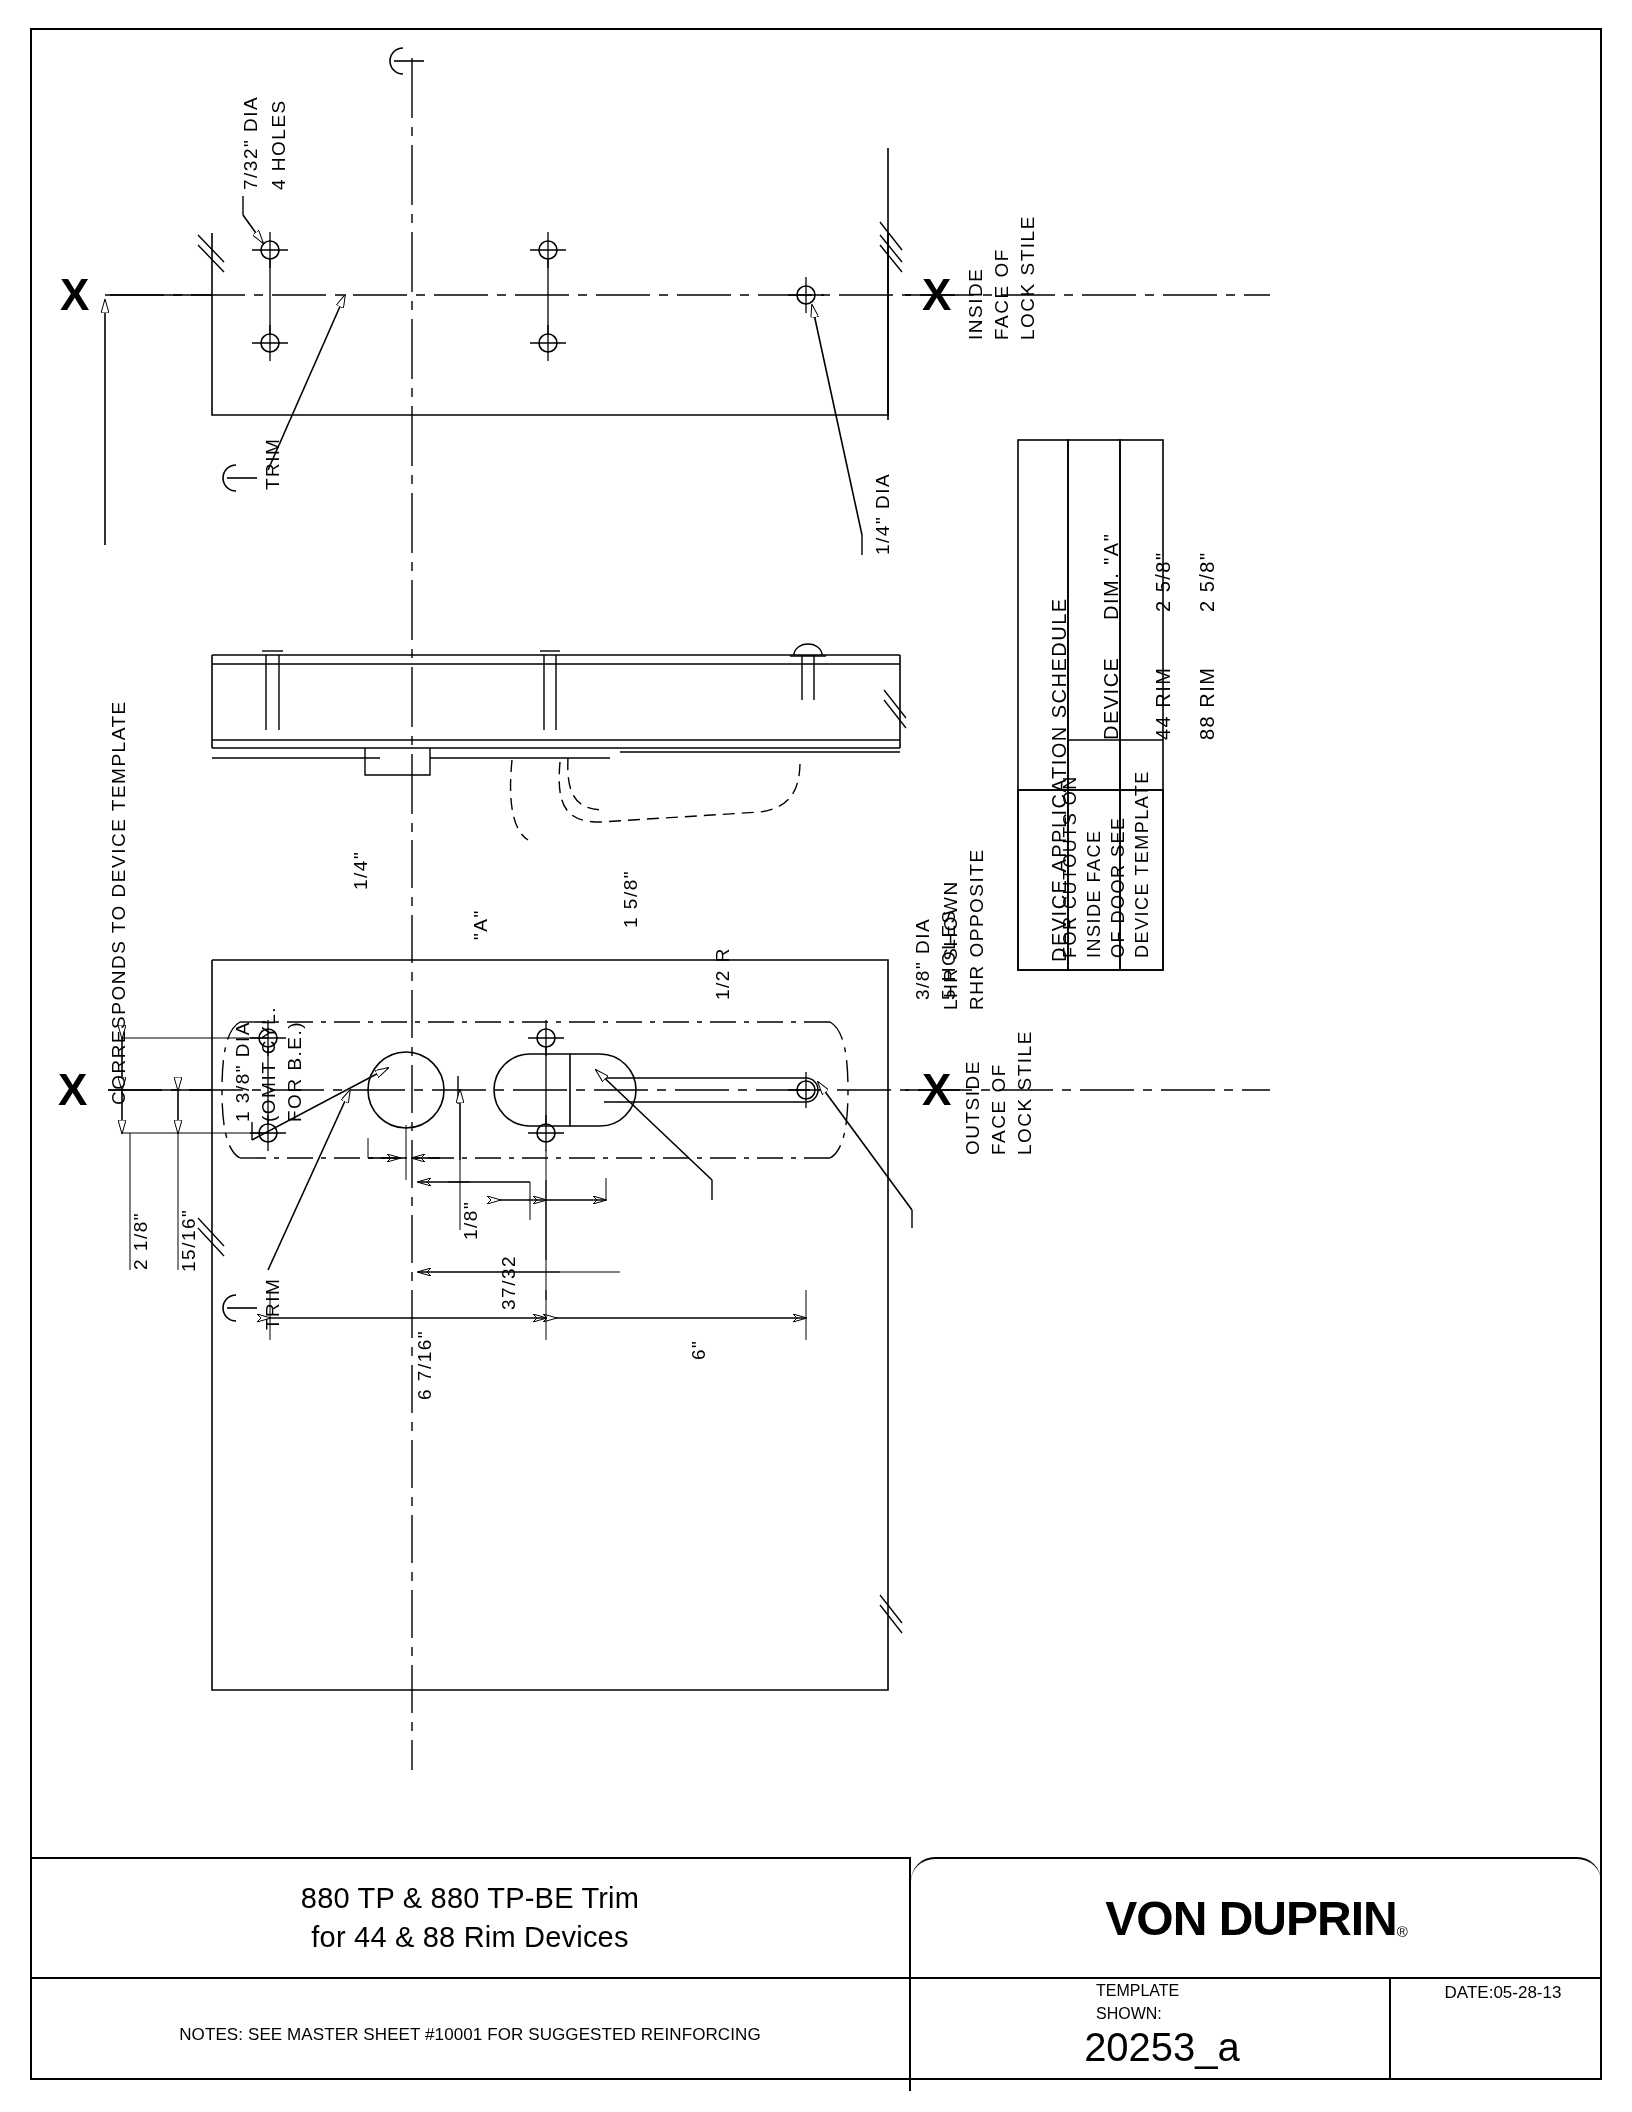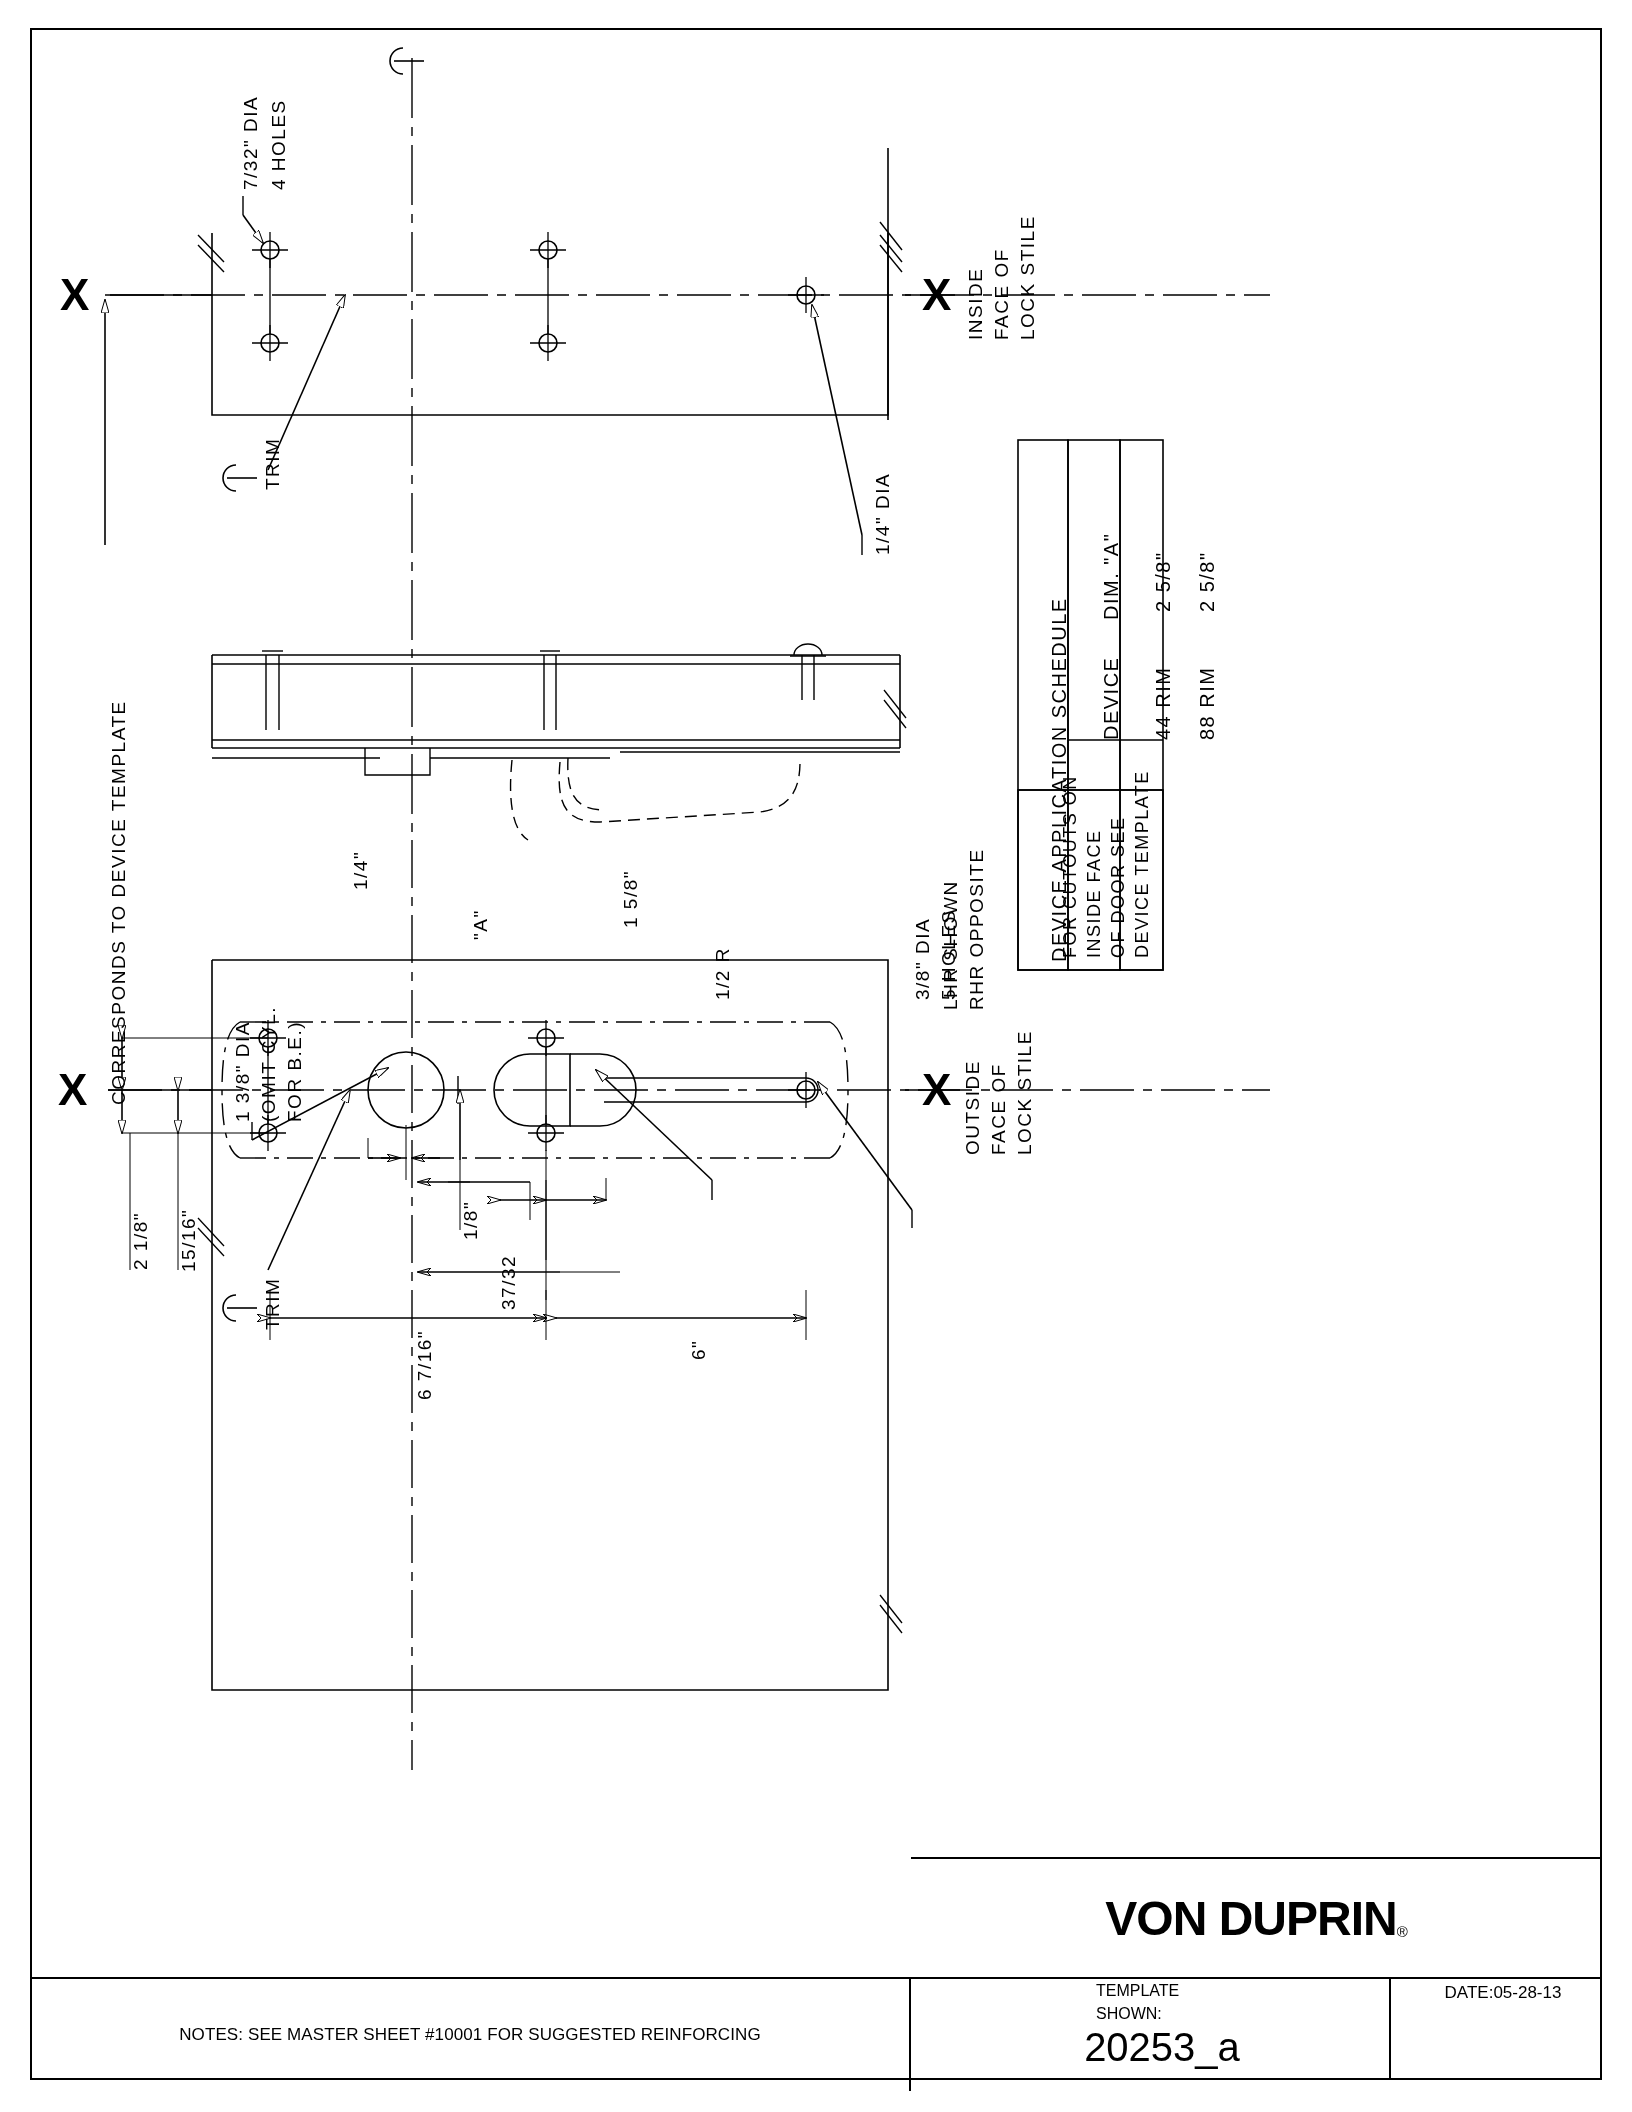--- a/index.html
+++ b/index.html
@@ -9,21 +9,21 @@
   svg.dwg{position:absolute;left:0;top:0;width:1632px;height:2112px;}
   .vtxt{position:absolute;font-family:"Liberation Sans",sans-serif;white-space:pre;letter-spacing:1.5px;
         transform-origin:0 0;transform:rotate(-90deg);}
   .xmark{position:absolute;font-weight:bold;font-size:44px;line-height:1;font-family:"Liberation Sans",sans-serif;}
   
   .tb{position:absolute;box-sizing:border-box;}
   .tbTitle{left:31px;top:1857px;width:880px;height:120px;border-top:2px solid #000;border-right:2px solid #000;
            display:flex;flex-direction:column;align-items:center;justify-content:center;}
   .tbTitle div{font-size:29px;line-height:1.35;letter-spacing:.2px;}
   .tbLogo{left:911px;top:1857px;width:690px;height:120px;border-top:2px solid #000;
-          display:flex;align-items:center;justify-content:center;}
+          display:flex;align-items:center;justify-content:center;border-radius:24px;}
   .logoTxt{font-size:48px;font-weight:bold;letter-spacing:-1px;font-family:"Liberation Sans",sans-serif;}
   .logoTxt sup{font-size:15px;vertical-align:-2px;font-weight:normal;}
   .tbNotes{left:31px;top:1977px;width:880px;height:114px;border-top:2px solid #000;border-right:2px solid #000;
            display:flex;align-items:center;justify-content:center;}
   .tbNotes span{font-size:17px;letter-spacing:.1px;}
   .tbTpl{left:911px;top:1977px;width:480px;height:102px;border-top:2px solid #000;border-right:2px solid #000;
          display:flex;align-items:center;flex-direction:column;}
   .tplLbl{font-size:16px;line-height:1.45;padding-left:12px;width:120px;}
   .tplNum{font-size:40px;padding-left:24px;}
   .tbDate{left:1391px;top:1977px;width:210px;height:102px;border-top:2px solid #000;
@@ -286,20 +286,24 @@
   <div class="vtxt" style="left:1152px;top:740px;font-size:20px;">44 RIM</div>
   <div class="vtxt" style="left:1152px;top:612px;font-size:20px;">2 5/8"</div>
   <div class="vtxt" style="left:1196px;top:740px;font-size:20px;">88 RIM</div>
   <div class="vtxt" style="left:1196px;top:612px;font-size:20px;">2 5/8"</div>
 
   <div class="vtxt" style="left:1060px;top:958px;font-size:18px;">FOR CUTOUTS ON</div>
   <div class="vtxt" style="left:1084px;top:958px;font-size:18px;">INSIDE FACE</div>
   <div class="vtxt" style="left:1108px;top:958px;font-size:18px;">OF DOOR SEE</div>
   <div class="vtxt" style="left:1132px;top:958px;font-size:18px;">DEVICE TEMPLATE</div>
 
+  <div class="tb tbTitle">
+    <div>880 TP &amp; 880 TP-BE Trim</div>
+    <div>for 44 &amp; 88 Rim Devices</div>
+  </div>
 
   <div class="tb tbLogo">
     <span class="logoTxt"><span>VON DUPRIN</span><sup>®</sup></span>
   </div>
 
   <div class="tb tbNotes">
     <span>NOTES: SEE MASTER SHEET #10001 FOR SUGGESTED REINFORCING</span>
   </div>
 
   <div class="tb tbTpl">

